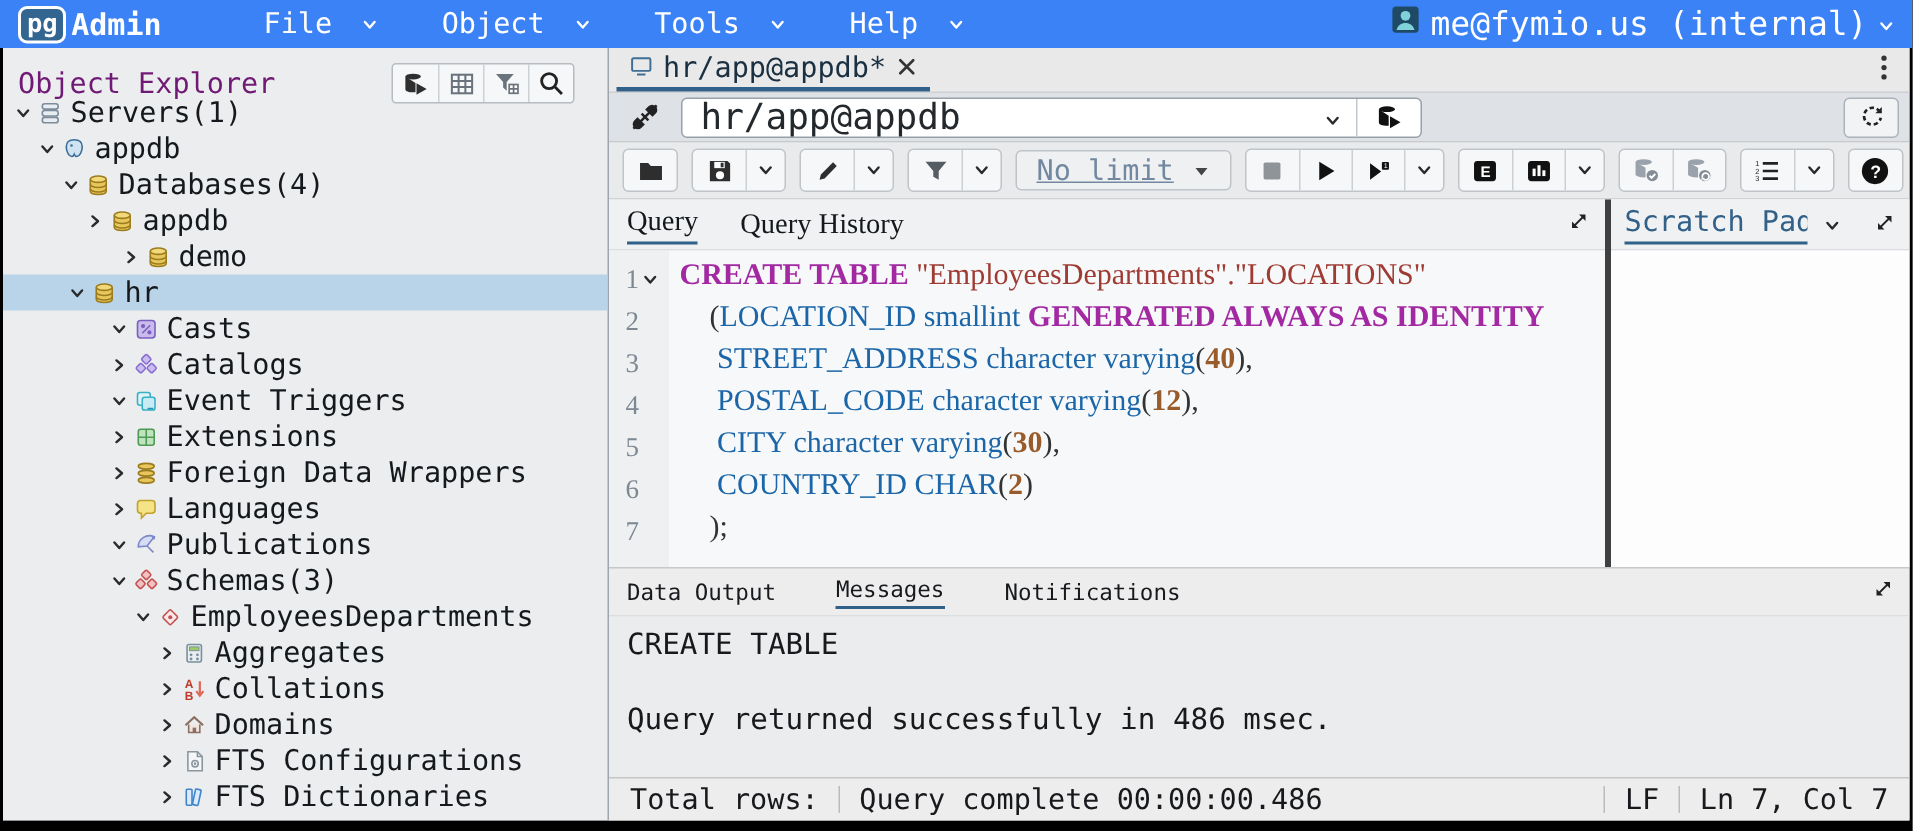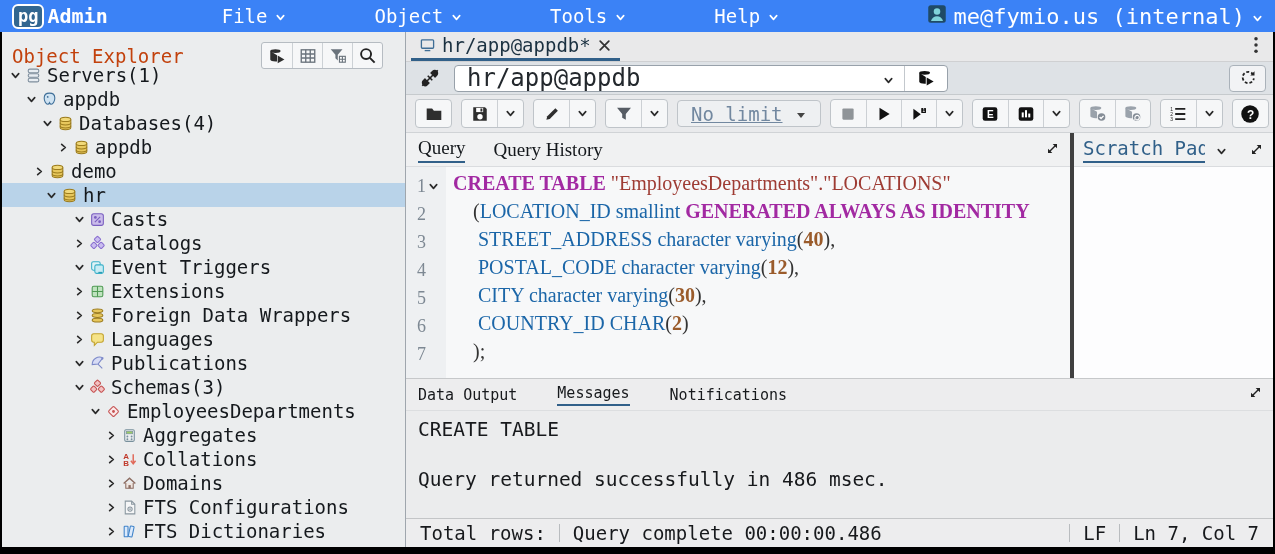--- a/index.html
+++ b/index.html
@@ -5,29 +5,29 @@
   * { box-sizing: border-box; }
   body { margin:0; background:#000; font-family:"DejaVu Sans Mono","Liberation Mono",monospace; }
   .app { width:1275px; height:554px; background:#000; overflow:hidden; display:flex; flex-direction:column; }
 
   
   .menubar { height:32px; background:#3b82f6; display:flex; align-items:center; color:#fff; padding:0 12px; gap:40px; flex:none; }
   .logo { display:flex; align-items:center; gap:3px; }
   .logo-pg { border:2px solid #fff; border-radius:6px; padding:0 4px 1px; font-weight:bold; font-size:17px; background:#326690; }
   .logo-admin { font-weight:bold; font-size:20px; }
   .menus { display:flex; gap:42px; margin-left:28px; }
-  .menu-item { display:flex; align-items:center; gap:8px; font-size:19px; cursor:default;margin-left:46px; }
+  .menu-item { display:flex; align-items:center; gap:20px; font-size:19px; cursor:default; }
   .user-menu { margin-left:auto; display:flex; align-items:center; gap:7px; font-size:22px; }
 
   .frame { margin:0 2px 7px 2px; flex:1; display:flex; flex-direction:column; overflow:hidden; background:#ececee; }
   .main { flex:1; display:flex; min-height:0; }
 
   
   .explorer { width:404px; flex:none; border-right:1px solid #9fa6ad; display:flex; flex-direction:column; background:#ebedee; }
-  .exp-header { height:31px; flex:none; display:flex; align-items:center; padding:16px 8px 0 10px; font-size:19px; color:#c2410c; }
+  .exp-header { height:31px; flex:none; display:flex; align-items:center; padding:16px 8px 0 10px; font-size:19px; color:#701a75; }
   .exp-tools { margin-left:auto; margin-right:14px; display:flex; border:1px solid #b6bcc2; border-radius:3px; background:#f6f7f8; }
   .exp-tool { width:30px; height:25px; display:flex; align-items:center; justify-content:center; border-left:1px solid #ccd1d5; cursor:pointer; }
   .exp-tool:first-child { border-left:none; }
   .tree { flex:1; overflow:hidden; font-size:19px; }
   .tree-row { height:24px; display:flex; align-items:center; white-space:nowrap; color:#15191d; cursor:default; }
   .tree-row.selected { background:#b9d3e9; }
   .twisty { width:15px; flex:none; display:flex; justify-content:center; align-items:center; }
   .nicon { width:21px; flex:none; display:flex; justify-content:center; align-items:center; }
   .tlabel { padding-left:3px; }
 
@@ -231,21 +231,21 @@
               </span>
               <span class="nicon">
                 <svg width="17" height="17" viewBox="0 0 16 16">
                   <path d="M3 4.2v7.6c0 1.2 2.2 2 5 2s5-.8 5-2V4.2" fill="#e7c75c" stroke="#9c7c1e"></path>
                   <path d="M3 7.4c0 1.1 2.2 2 5 2s5-.9 5-2M3 10.2c0 1.1 2.2 2 5 2s5-.9 5-2" fill="none" stroke="#9c7c1e"></path>
                   <ellipse cx="8" cy="4.2" rx="5" ry="2" fill="#f1d97a" stroke="#9c7c1e"></ellipse>
                 </svg>
               </span>
               <span class="tlabel">appdb</span>
             </div>
-            <div class="tree-row" style="padding-left: 30px; text-align: center;">
+            <div class="tree-row" style="padding-left: 78px; text-align: center;">
               <span class="twisty">
                 <svg width="11" height="11" viewBox="0 0 12 12">
                   <path d="M4 2.5l4 3.5-4 3.5" fill="none" stroke="#2b2b2b" stroke-width="1.8" stroke-linecap="round" stroke-linejoin="round"></path>
                 </svg>
               </span>
               <span class="nicon">
                 <svg width="17" height="17" viewBox="0 0 16 16">
                   <path d="M3 4.2v7.6c0 1.2 2.2 2 5 2s5-.8 5-2V4.2" fill="#e7c75c" stroke="#9c7c1e"></path>
                   <path d="M3 7.4c0 1.1 2.2 2 5 2s5-.9 5-2M3 10.2c0 1.1 2.2 2 5 2s5-.9 5-2" fill="none" stroke="#9c7c1e"></path>
                   <ellipse cx="8" cy="4.2" rx="5" ry="2" fill="#f1d97a" stroke="#9c7c1e"></ellipse>

